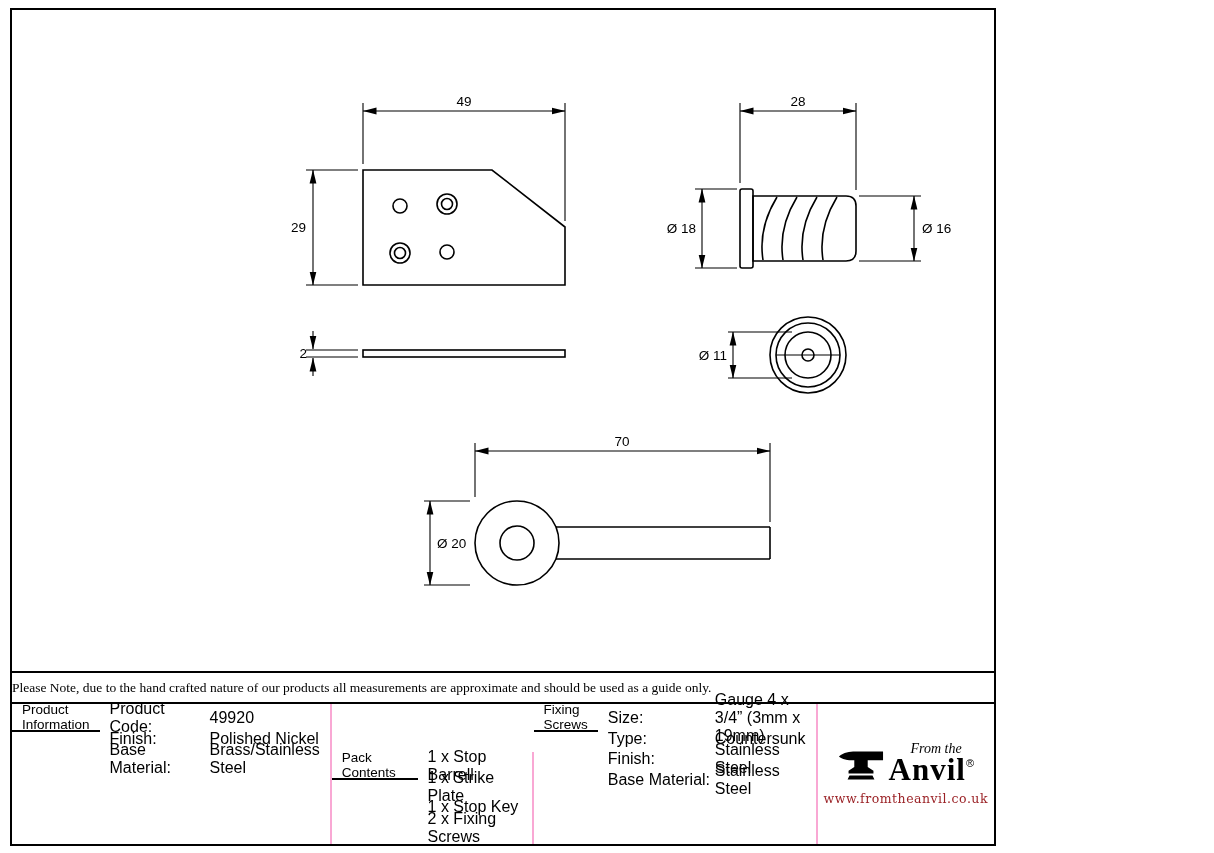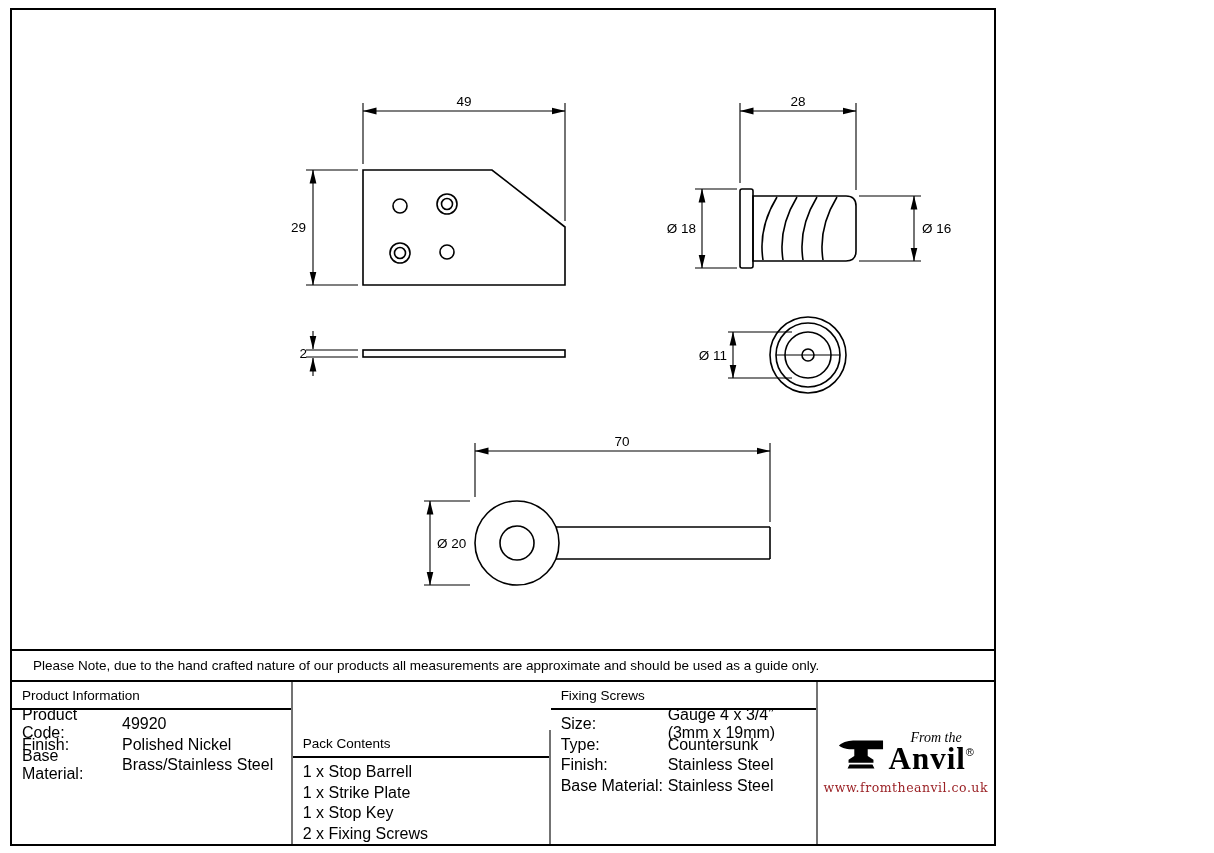--- a/index.html
+++ b/index.html
@@ -12,25 +12,25 @@
   .page { position:relative; width:1214px; height:853px; background:#fff; }
   .frame {
     position:absolute; left:10px; top:8px; width:986px; height:838px;
     border:2px solid #000; display:flex; flex-direction:column; background:#fff;
   }
   .drawing-area { position:relative; flex:1 1 auto; overflow:hidden; }
   .drawing-area svg { display:block; }
 
   .note-row {
     flex:0 0 31px; border-top:2px solid #000;
-    display:flex; align-items:center; padding:0 21px; font-size:13.5px;
+    display:flex; align-items:center; padding:0 0; font-size:13.5px;font-family:Liberation Serif, serif;
   }
 
   .spec-table { flex:0 0 142px; border-top:2px solid #000; display:flex; }
-  .spec-col { border-right:2px solid #737373; display:flex; flex-direction:column; }
+  .spec-col { border-right:2px solid #f9a8d4; display:flex; flex-direction:row; }
   .col-product { width:345px; }
   .col-pack { width:317px;margin-top:48px; }
   .col-screws { width:328px; }
   .col-logo { flex:1 1 auto; border-right:none; }
   .col-header {
     height:28px; border-bottom:2px solid #000;
     display:flex; align-items:center; padding:0 10px; font-size:13.5px;
   }
   .col-body { padding:4px 10px 0 10px; font-size:16px; }
   .kv-row { display:flex; align-items:center; height:20.5px; }

